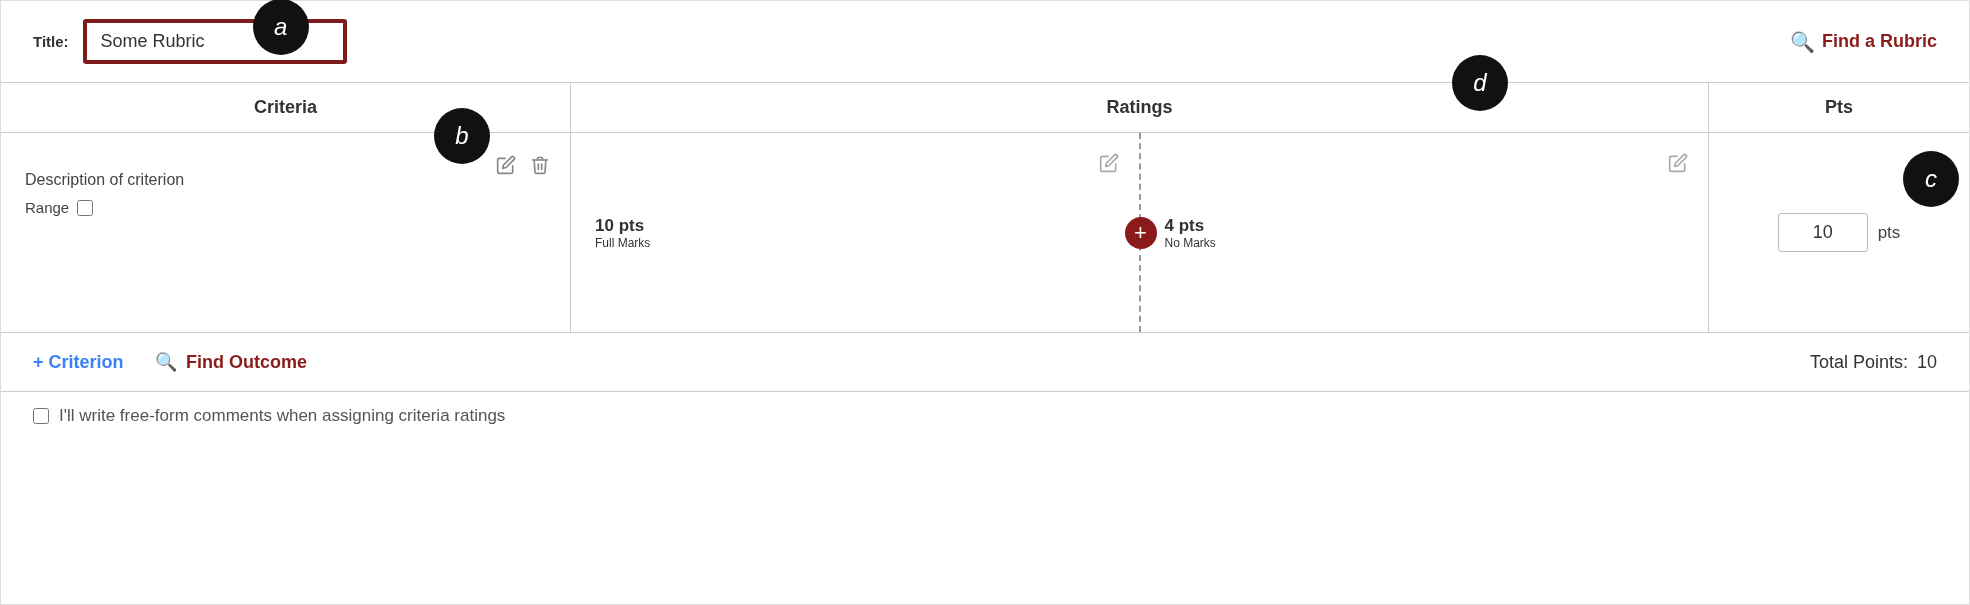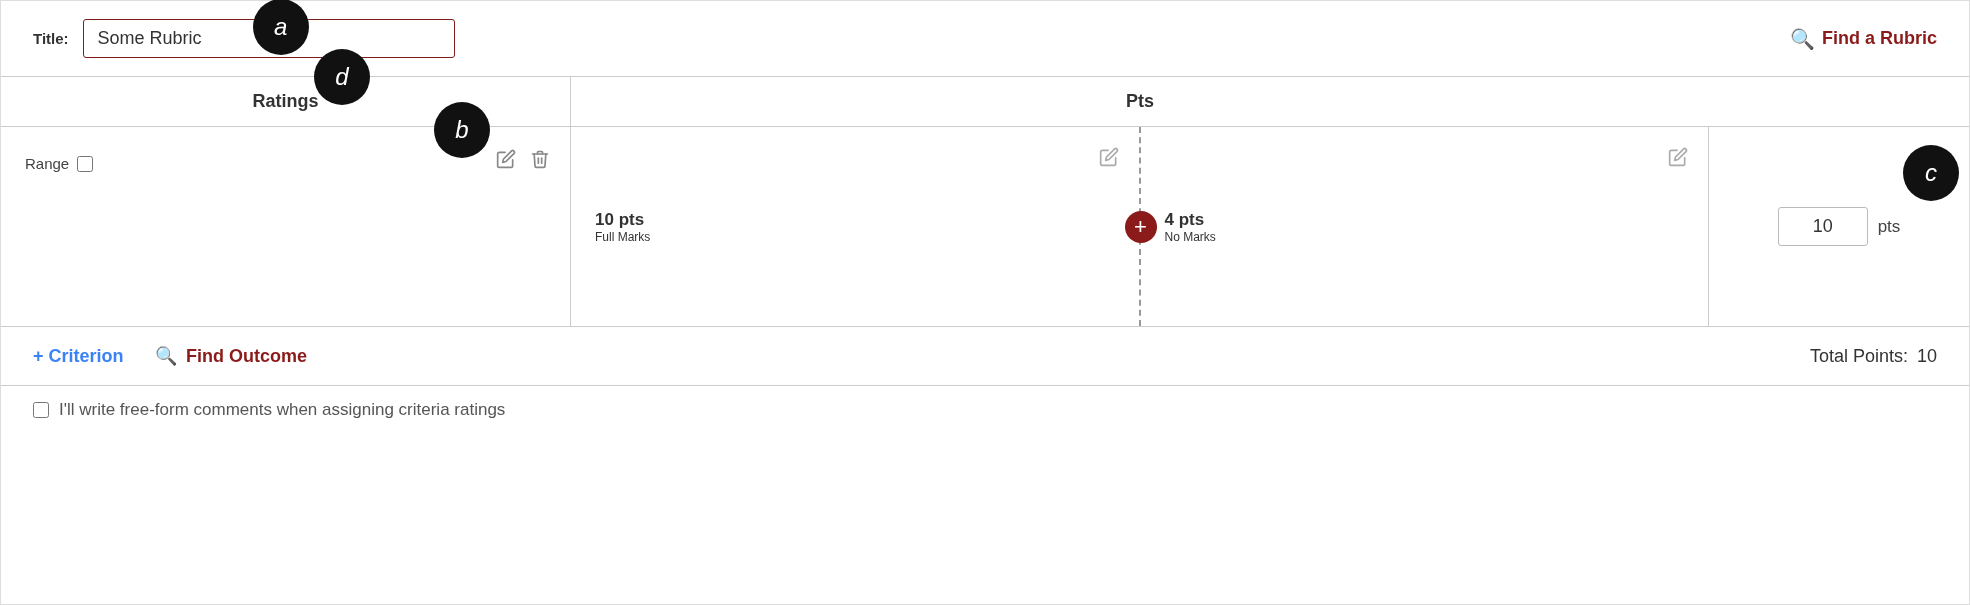--- a/index.html
+++ b/index.html
@@ -32,25 +32,25 @@
       gap: 14px;
     }
 
     .title-label {
       font-size: 15px;
       font-weight: 600;
       color: #333;
     }
 
     .title-input {
-      border: 1px solid #7f1d1d;
+      border: 4px solid #7f1d1d;
       border-radius: 3px;
       padding: 8px 14px;
       font-size: 18px;
-      width: 372px;
+      width: 264px;
       color: #333;
       outline: none;
     }
 
     .find-rubric-btn {
       display: flex;
       align-items: center;
       gap: 7px;
       color: #8b1a1a;
       font-size: 18px;
@@ -350,20 +350,21 @@
         </div>
       </div>
     </div>
     <button class="find-rubric-btn">
       <span class="search-icon">🔍</span>
       <span>Find a Rubric</span>
     </button>
   </div>
 
   <div class="headers-row">
+    <div class="header-cell">Criteria</div>
     <div class="header-cell" style="position:relative;">
       <span>Ratings</span>
       
       <div class="annotation" style="position:absolute; top:-28px; right:200px; width:56px; height:56px; border-radius:50%; background:#111; color:#fff; font-size:24px; font-style:italic; display:flex; align-items:center; justify-content:center; z-index:10;">
         <span>d</span>
       </div>
     </div>
     <div class="header-cell">Pts</div>
   </div>
 
@@ -384,20 +385,21 @@
         <button class="icon-btn" title="Delete">
           <svg class="trash-icon" viewBox="0 0 24 24" fill="none" stroke="#888" stroke-width="2" stroke-linecap="round" stroke-linejoin="round">
             <polyline points="3 6 5 6 21 6"></polyline>
             <path d="M19 6l-1 14a2 2 0 0 1-2 2H8a2 2 0 0 1-2-2L5 6"></path>
             <path d="M10 11v6"></path>
             <path d="M14 11v6"></path>
             <path d="M9 6V4a1 1 0 0 1 1-1h4a1 1 0 0 1 1 1v2"></path>
           </svg>
         </button>
       </div>
+      <div class="criteria-description">Description of criterion</div>
       <div class="criteria-range">
         <span>Range</span>
         <input type="checkbox" style="">
       </div>
     </div>
 
     <div class="ratings-cell">
 
       <div class="rating-item">
         <button class="icon-btn rating-edit-icon">

